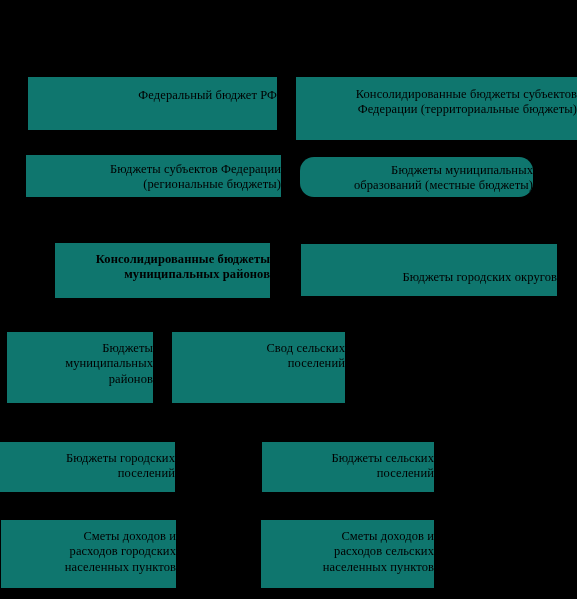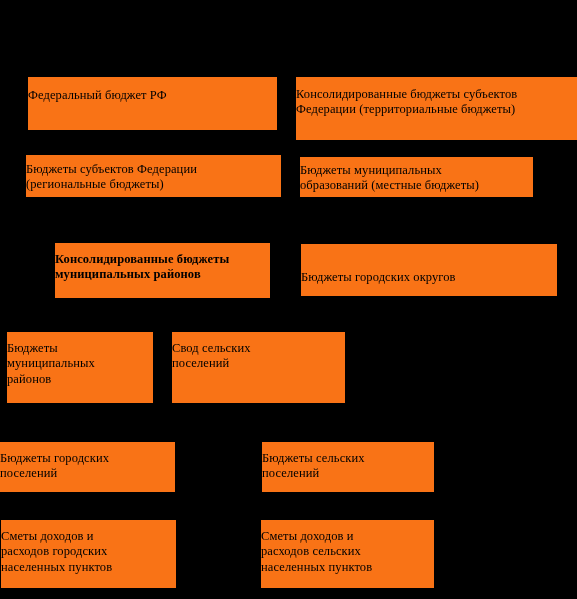--- a/index.html
+++ b/index.html
@@ -10,46 +10,46 @@
   #canvas {
     position: relative;
     width: 577px;
     height: 599px;
     background: #000000;
     overflow: hidden;
     font-family: "Liberation Serif", "DejaVu Serif", serif;
   }
   .node {
     position: absolute;
-    background: #f97316;
+    background: #0f766e;
     color: #000000;
     box-sizing: border-box;
     display: flex;
     align-items: flex-start;
     justify-content: center;
-    text-align: left;
+    text-align: right;
     line-height: 1.22;
     font-size: 12.5px;
     font-weight: 400;
     letter-spacing: 0.1px;
     overflow: hidden;
   }
   .node .label {
     display: block;
     width: 100%;
     white-space: pre-line;
   }
 
   
   #n-federal-budget      { left: 28px;  top: 77px;  width: 249px; height: 53px; padding-top: 11px; }
   #n-consolidated-subj   { left: 296px; top: 77px;  width: 281px; height: 63px; padding-top: 10px; }
 
   
   #n-subject-budgets     { left: 26px;  top: 155px; width: 255px; height: 42px; padding-top: 7px; }
-  #n-municipal-budgets   { left: 300px; top: 157px; width: 233px; height: 40px; padding-top: 6px; }
+  #n-municipal-budgets   { left: 300px; top: 157px; width: 233px; height: 40px; padding-top: 6px; border-radius: 14px; }
 
   
   #n-consolidated-mun    { left: 55px;  top: 243px; width: 215px; height: 55px; padding-top: 9px; font-weight: 700; }
   #n-urban-okrug         { left: 301px; top: 244px; width: 256px; height: 52px; padding-top: 26px; }
 
   
   #n-municipal-districts { left: 7px;   top: 332px; width: 146px; height: 71px; padding-top: 9px; }
   #n-settlement-summary  { left: 172px; top: 332px; width: 173px; height: 71px; padding-top: 9px; }
 
   

